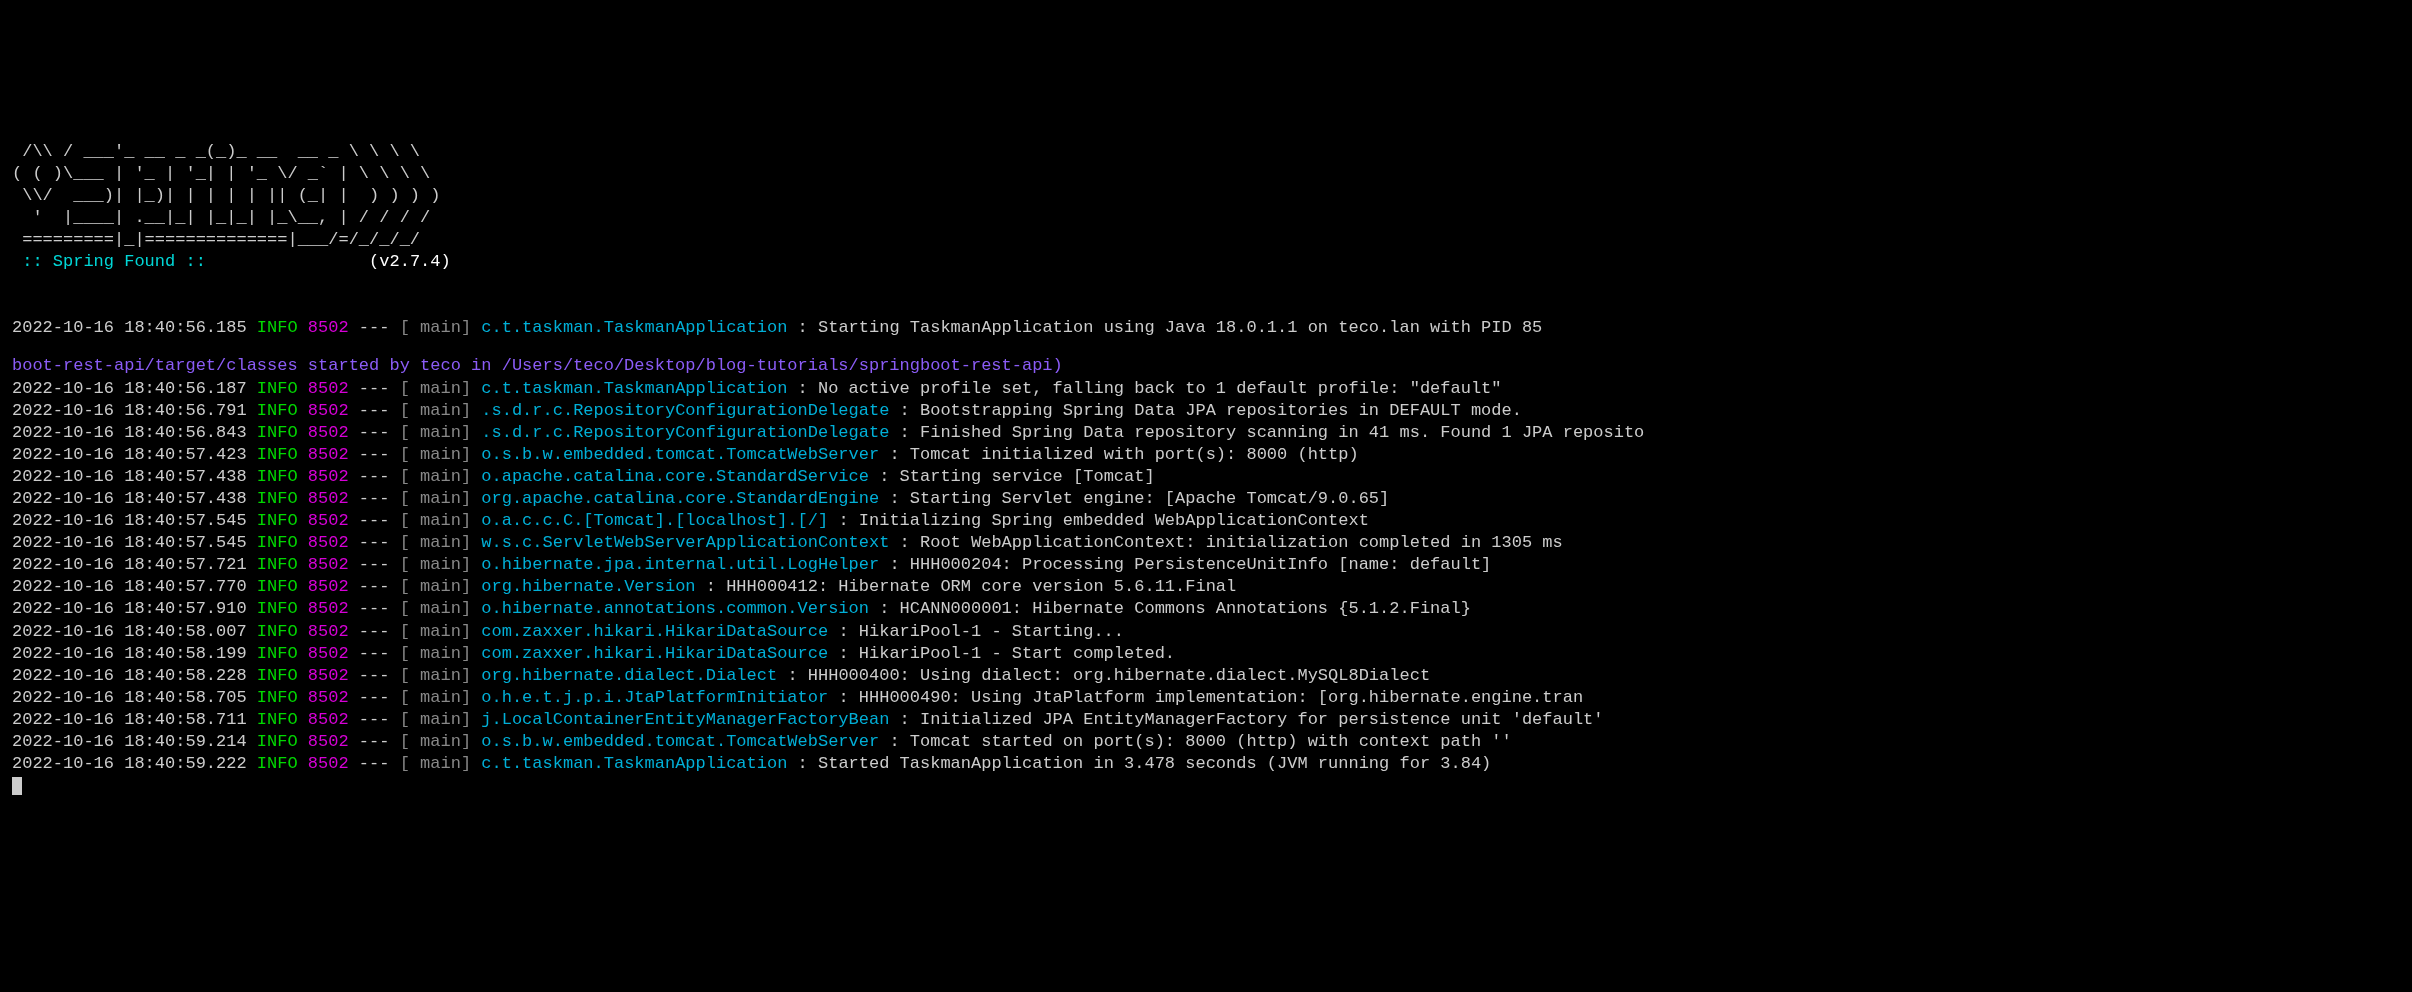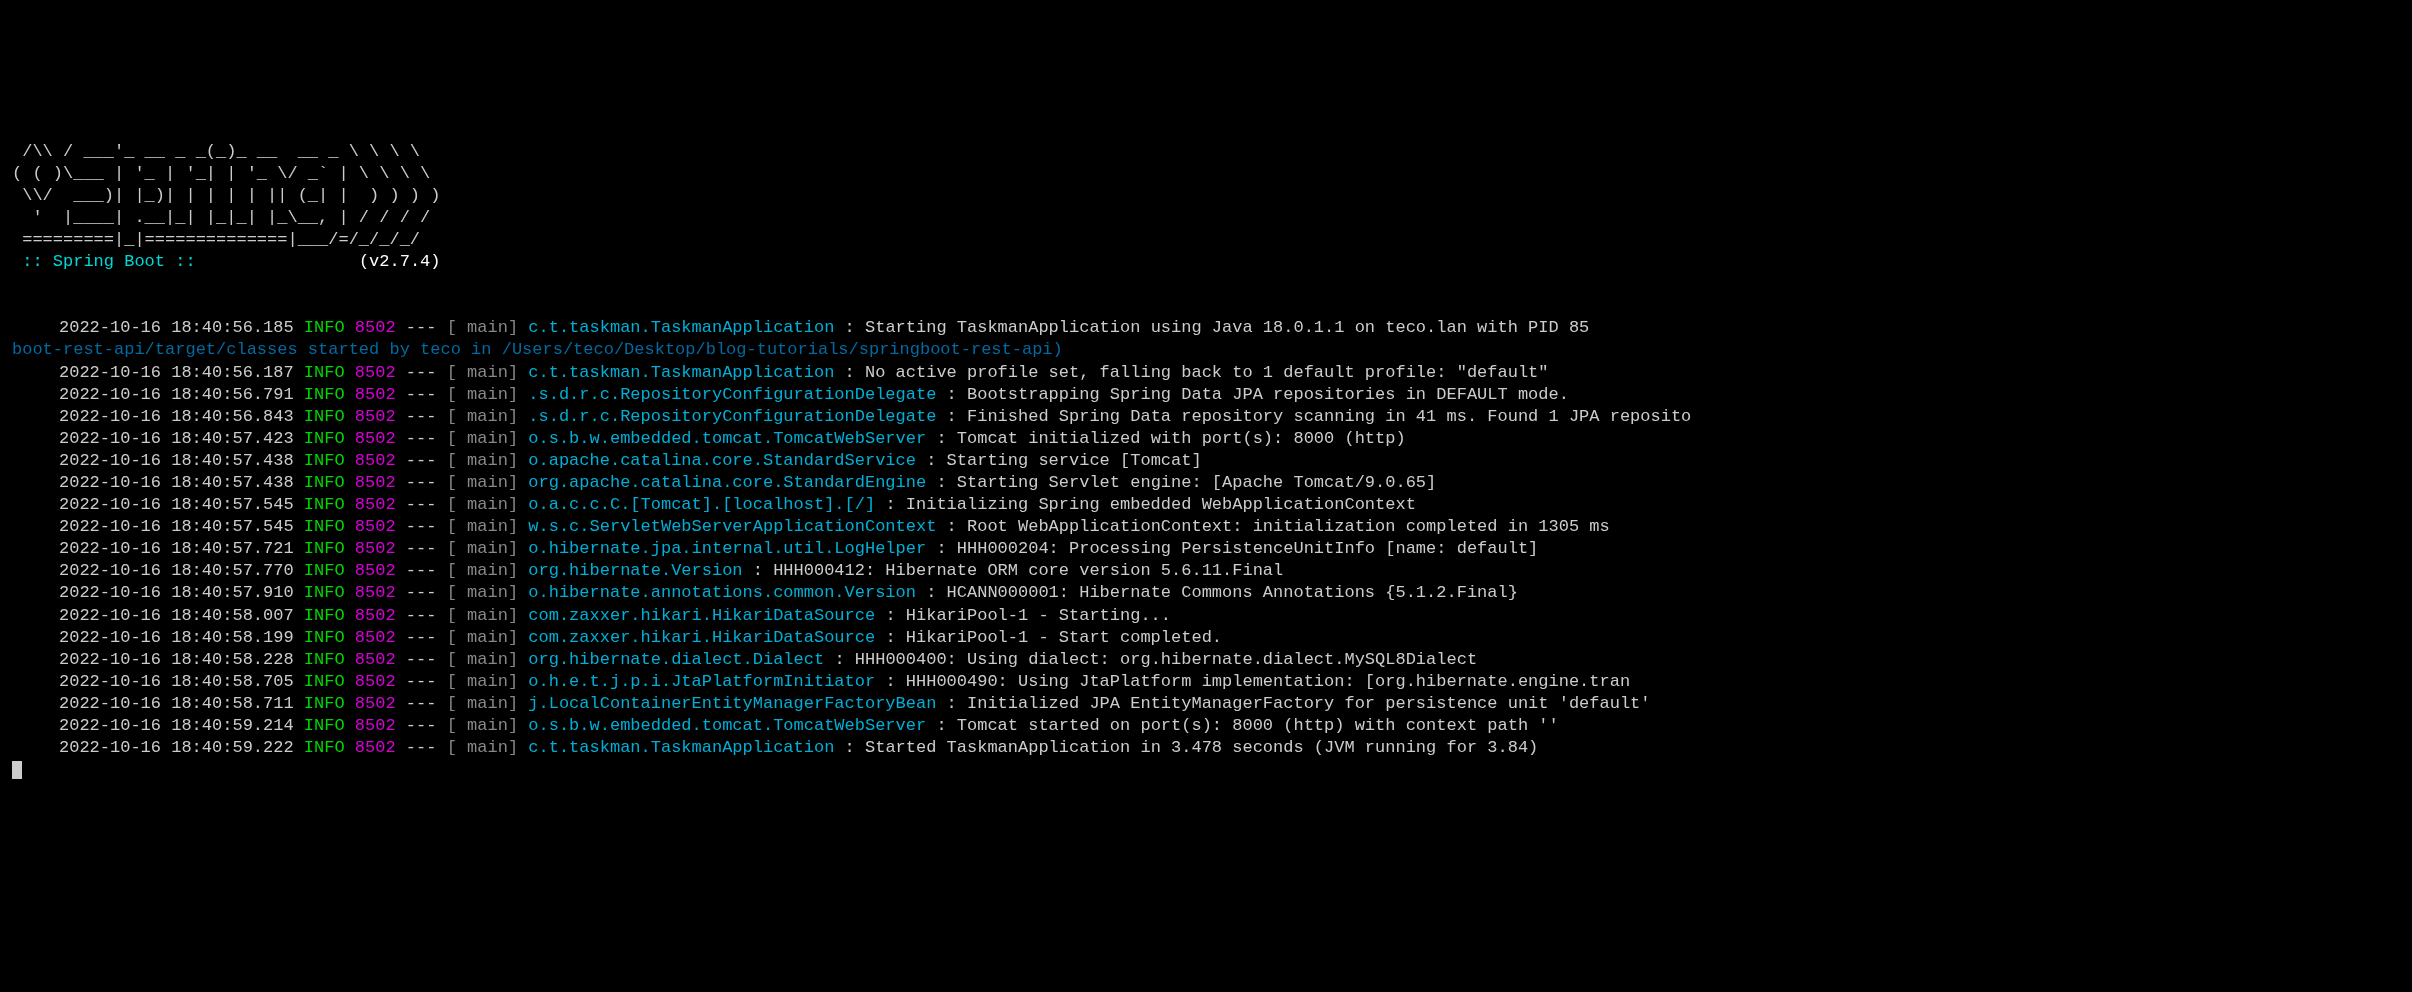--- a/index.html
+++ b/index.html
@@ -22,21 +22,20 @@
       white-space: pre;
     }
     .spring-boot-label {
       color: #00d7d7;
     }
     .version {
       color: #ffffff;
     }
     .log-line {
       white-space: nowrap;
-      margin-left: 47px;
     }
     .timestamp {
       color: #cccccc;
     }
     .level-info {
       color: #00d700;
       font-weight: normal;
     }
     .pid {
       color: #d700d7;
@@ -50,21 +49,22 @@
     .logger {
       color: #00afd7;
     }
     .colon {
       color: #cccccc;
     }
     .message {
       color: #cccccc;
     }
     .wrap-line {
-      color: #0369a1;
+      color: #8b5cf6;
+      margin-top: 16px;
     }
     .cursor {
       background: #cccccc;
       color: #000;
       display: inline-block;
       width: 10px;
       height: 18px;
       vertical-align: text-bottom;
     }
   </style>
@@ -73,20 +73,20 @@
 
 
 
 <div>
 <div class="banner">
 <span> /\\ / ___'_ __ _ _(_)_ __  __ _ \ \ \ \</span>
 <span>( ( )\___ | '_ | '_| | '_ \/ _` | \ \ \ \</span>
 <span> \\/  ___)| |_)| | | | | || (_| |  ) ) ) )</span>
 <span>  '  |____| .__|_| |_|_| |_\__, | / / / /</span>
 <span> =========|_|==============|___/=/_/_/_/</span>
-<span class="spring-boot-label"> :: Spring Boot ::</span>                <span class="version">(v2.7.4)</span>
+<span class="spring-boot-label"> :: Spring Found ::</span>                <span class="version">(v2.7.4)</span>
 </div>
 <div id="log-lines">
 <div class="log-line"><span class="timestamp">2022-10-16 18:40:56.185</span>  <span class="level-info">INFO </span> <span class="pid">8502</span><span class="sep"> --- </span><span class="thread">[           main]</span> <span class="logger">c.t.taskman.TaskmanApplication          </span><span class="colon"> : </span><span class="message">Starting TaskmanApplication using Java 18.0.1.1 on teco.lan with PID 85</span></div><div class="wrap-line">boot-rest-api/target/classes started by teco in /Users/teco/Desktop/blog-tutorials/springboot-rest-api)</div><div class="log-line"><span class="timestamp">2022-10-16 18:40:56.187</span>  <span class="level-info">INFO </span> <span class="pid">8502</span><span class="sep"> --- </span><span class="thread">[           main]</span> <span class="logger">c.t.taskman.TaskmanApplication          </span><span class="colon"> : </span><span class="message">No active profile set, falling back to 1 default profile: "default"</span></div><div class="log-line"><span class="timestamp">2022-10-16 18:40:56.791</span>  <span class="level-info">INFO </span> <span class="pid">8502</span><span class="sep"> --- </span><span class="thread">[           main]</span> <span class="logger">.s.d.r.c.RepositoryConfigurationDelegate</span><span class="colon"> : </span><span class="message">Bootstrapping Spring Data JPA repositories in DEFAULT mode.</span></div><div class="log-line"><span class="timestamp">2022-10-16 18:40:56.843</span>  <span class="level-info">INFO </span> <span class="pid">8502</span><span class="sep"> --- </span><span class="thread">[           main]</span> <span class="logger">.s.d.r.c.RepositoryConfigurationDelegate</span><span class="colon"> : </span><span class="message">Finished Spring Data repository scanning in 41 ms. Found 1 JPA reposito</span></div><div class="log-line"><span class="timestamp">2022-10-16 18:40:57.423</span>  <span class="level-info">INFO </span> <span class="pid">8502</span><span class="sep"> --- </span><span class="thread">[           main]</span> <span class="logger">o.s.b.w.embedded.tomcat.TomcatWebServer </span><span class="colon"> : </span><span class="message">Tomcat initialized with port(s): 8000 (http)</span></div><div class="log-line"><span class="timestamp">2022-10-16 18:40:57.438</span>  <span class="level-info">INFO </span> <span class="pid">8502</span><span class="sep"> --- </span><span class="thread">[           main]</span> <span class="logger">o.apache.catalina.core.StandardService  </span><span class="colon"> : </span><span class="message">Starting service [Tomcat]</span></div><div class="log-line"><span class="timestamp">2022-10-16 18:40:57.438</span>  <span class="level-info">INFO </span> <span class="pid">8502</span><span class="sep"> --- </span><span class="thread">[           main]</span> <span class="logger">org.apache.catalina.core.StandardEngine </span><span class="colon"> : </span><span class="message">Starting Servlet engine: [Apache Tomcat/9.0.65]</span></div><div class="log-line"><span class="timestamp">2022-10-16 18:40:57.545</span>  <span class="level-info">INFO </span> <span class="pid">8502</span><span class="sep"> --- </span><span class="thread">[           main]</span> <span class="logger">o.a.c.c.C.[Tomcat].[localhost].[/]      </span><span class="colon"> : </span><span class="message">Initializing Spring embedded WebApplicationContext</span></div><div class="log-line"><span class="timestamp">2022-10-16 18:40:57.545</span>  <span class="level-info">INFO </span> <span class="pid">8502</span><span class="sep"> --- </span><span class="thread">[           main]</span> <span class="logger">w.s.c.ServletWebServerApplicationContext</span><span class="colon"> : </span><span class="message">Root WebApplicationContext: initialization completed in 1305 ms</span></div><div class="log-line"><span class="timestamp">2022-10-16 18:40:57.721</span>  <span class="level-info">INFO </span> <span class="pid">8502</span><span class="sep"> --- </span><span class="thread">[           main]</span> <span class="logger">o.hibernate.jpa.internal.util.LogHelper </span><span class="colon"> : </span><span class="message">HHH000204: Processing PersistenceUnitInfo [name: default]</span></div><div class="log-line"><span class="timestamp">2022-10-16 18:40:57.770</span>  <span class="level-info">INFO </span> <span class="pid">8502</span><span class="sep"> --- </span><span class="thread">[           main]</span> <span class="logger">org.hibernate.Version                   </span><span class="colon"> : </span><span class="message">HHH000412: Hibernate ORM core version 5.6.11.Final</span></div><div class="log-line"><span class="timestamp">2022-10-16 18:40:57.910</span>  <span class="level-info">INFO </span> <span class="pid">8502</span><span class="sep"> --- </span><span class="thread">[           main]</span> <span class="logger">o.hibernate.annotations.common.Version  </span><span class="colon"> : </span><span class="message">HCANN000001: Hibernate Commons Annotations {5.1.2.Final}</span></div><div class="log-line"><span class="timestamp">2022-10-16 18:40:58.007</span>  <span class="level-info">INFO </span> <span class="pid">8502</span><span class="sep"> --- </span><span class="thread">[           main]</span> <span class="logger">com.zaxxer.hikari.HikariDataSource      </span><span class="colon"> : </span><span class="message">HikariPool-1 - Starting...</span></div><div class="log-line"><span class="timestamp">2022-10-16 18:40:58.199</span>  <span class="level-info">INFO </span> <span class="pid">8502</span><span class="sep"> --- </span><span class="thread">[           main]</span> <span class="logger">com.zaxxer.hikari.HikariDataSource      </span><span class="colon"> : </span><span class="message">HikariPool-1 - Start completed.</span></div><div class="log-line"><span class="timestamp">2022-10-16 18:40:58.228</span>  <span class="level-info">INFO </span> <span class="pid">8502</span><span class="sep"> --- </span><span class="thread">[           main]</span> <span class="logger">org.hibernate.dialect.Dialect           </span><span class="colon"> : </span><span class="message">HHH000400: Using dialect: org.hibernate.dialect.MySQL8Dialect</span></div><div class="log-line"><span class="timestamp">2022-10-16 18:40:58.705</span>  <span class="level-info">INFO </span> <span class="pid">8502</span><span class="sep"> --- </span><span class="thread">[           main]</span> <span class="logger">o.h.e.t.j.p.i.JtaPlatformInitiator      </span><span class="colon"> : </span><span class="message">HHH000490: Using JtaPlatform implementation: [org.hibernate.engine.tran</span></div><div class="log-line"><span class="timestamp">2022-10-16 18:40:58.711</span>  <span class="level-info">INFO </span> <span class="pid">8502</span><span class="sep"> --- </span><span class="thread">[           main]</span> <span class="logger">j.LocalContainerEntityManagerFactoryBean</span><span class="colon"> : </span><span class="message">Initialized JPA EntityManagerFactory for persistence unit 'default'</span></div><div class="log-line"><span class="timestamp">2022-10-16 18:40:59.214</span>  <span class="level-info">INFO </span> <span class="pid">8502</span><span class="sep"> --- </span><span class="thread">[           main]</span> <span class="logger">o.s.b.w.embedded.tomcat.TomcatWebServer </span><span class="colon"> : </span><span class="message">Tomcat started on port(s): 8000 (http) with context path ''</span></div><div class="log-line"><span class="timestamp">2022-10-16 18:40:59.222</span>  <span class="level-info">INFO </span> <span class="pid">8502</span><span class="sep"> --- </span><span class="thread">[           main]</span> <span class="logger">c.t.taskman.TaskmanApplication          </span><span class="colon"> : </span><span class="message">Started TaskmanApplication in 3.478 seconds (JVM running for 3.84)</span></div></div><span class="cursor"></span>
 </div>
 
 
 
 
 </body></html>

